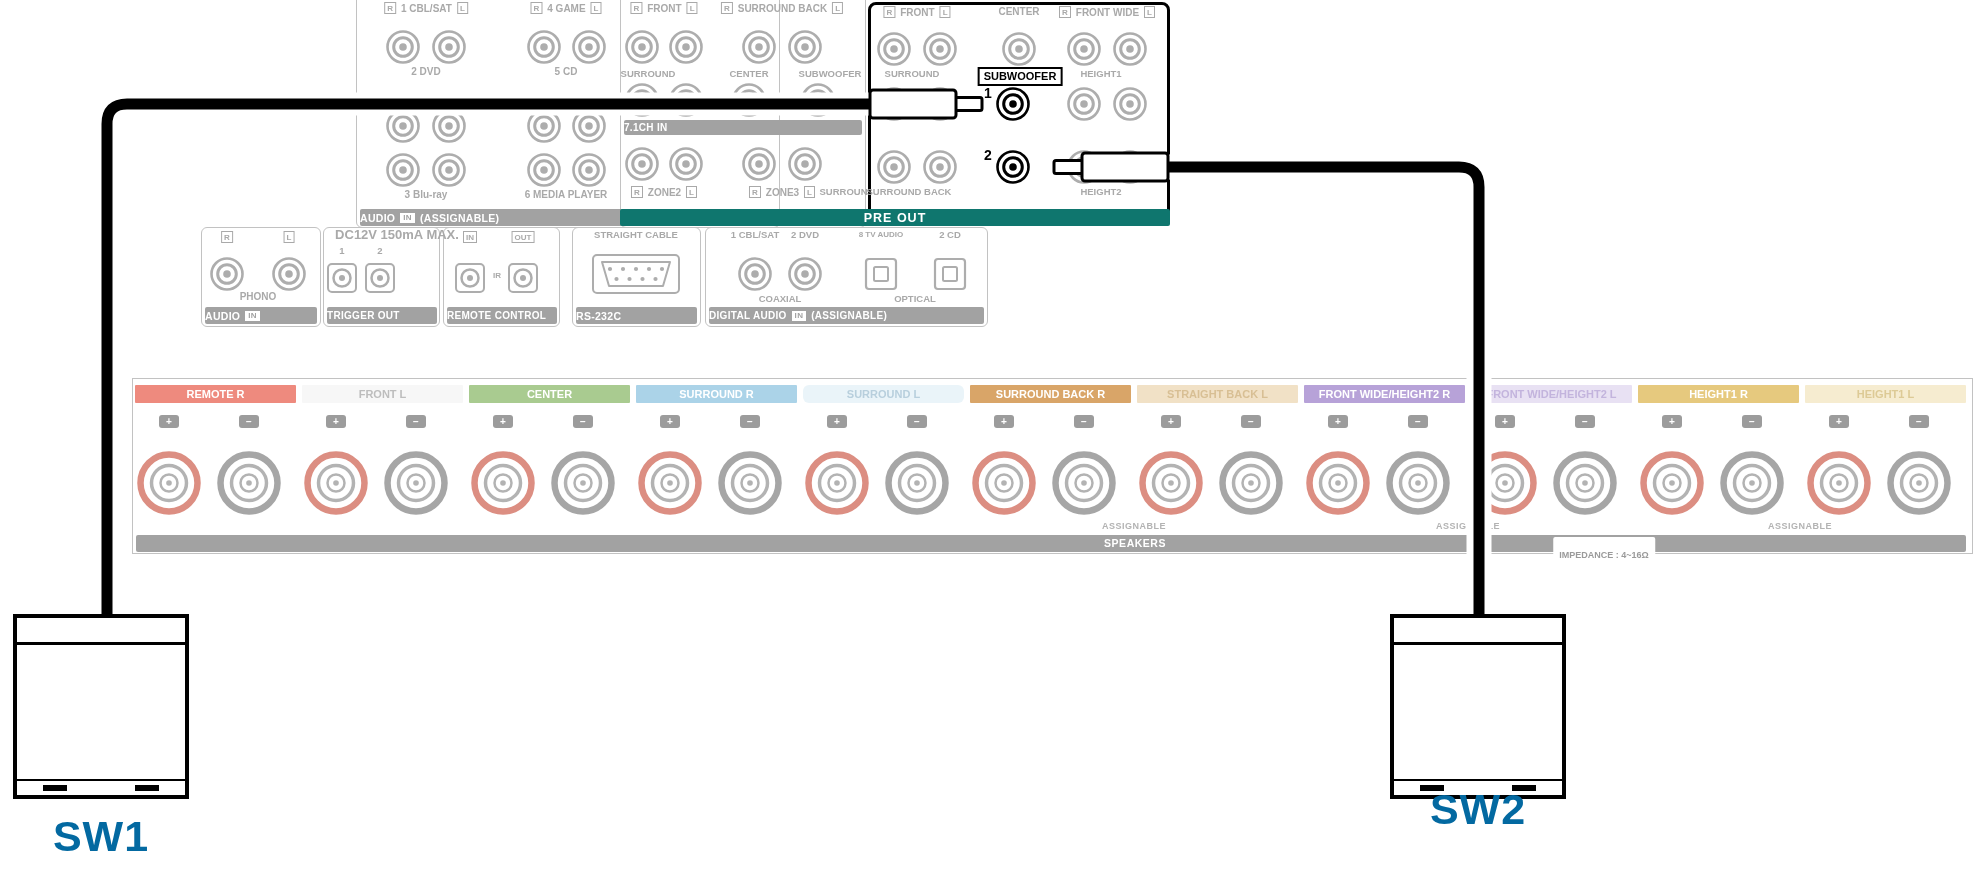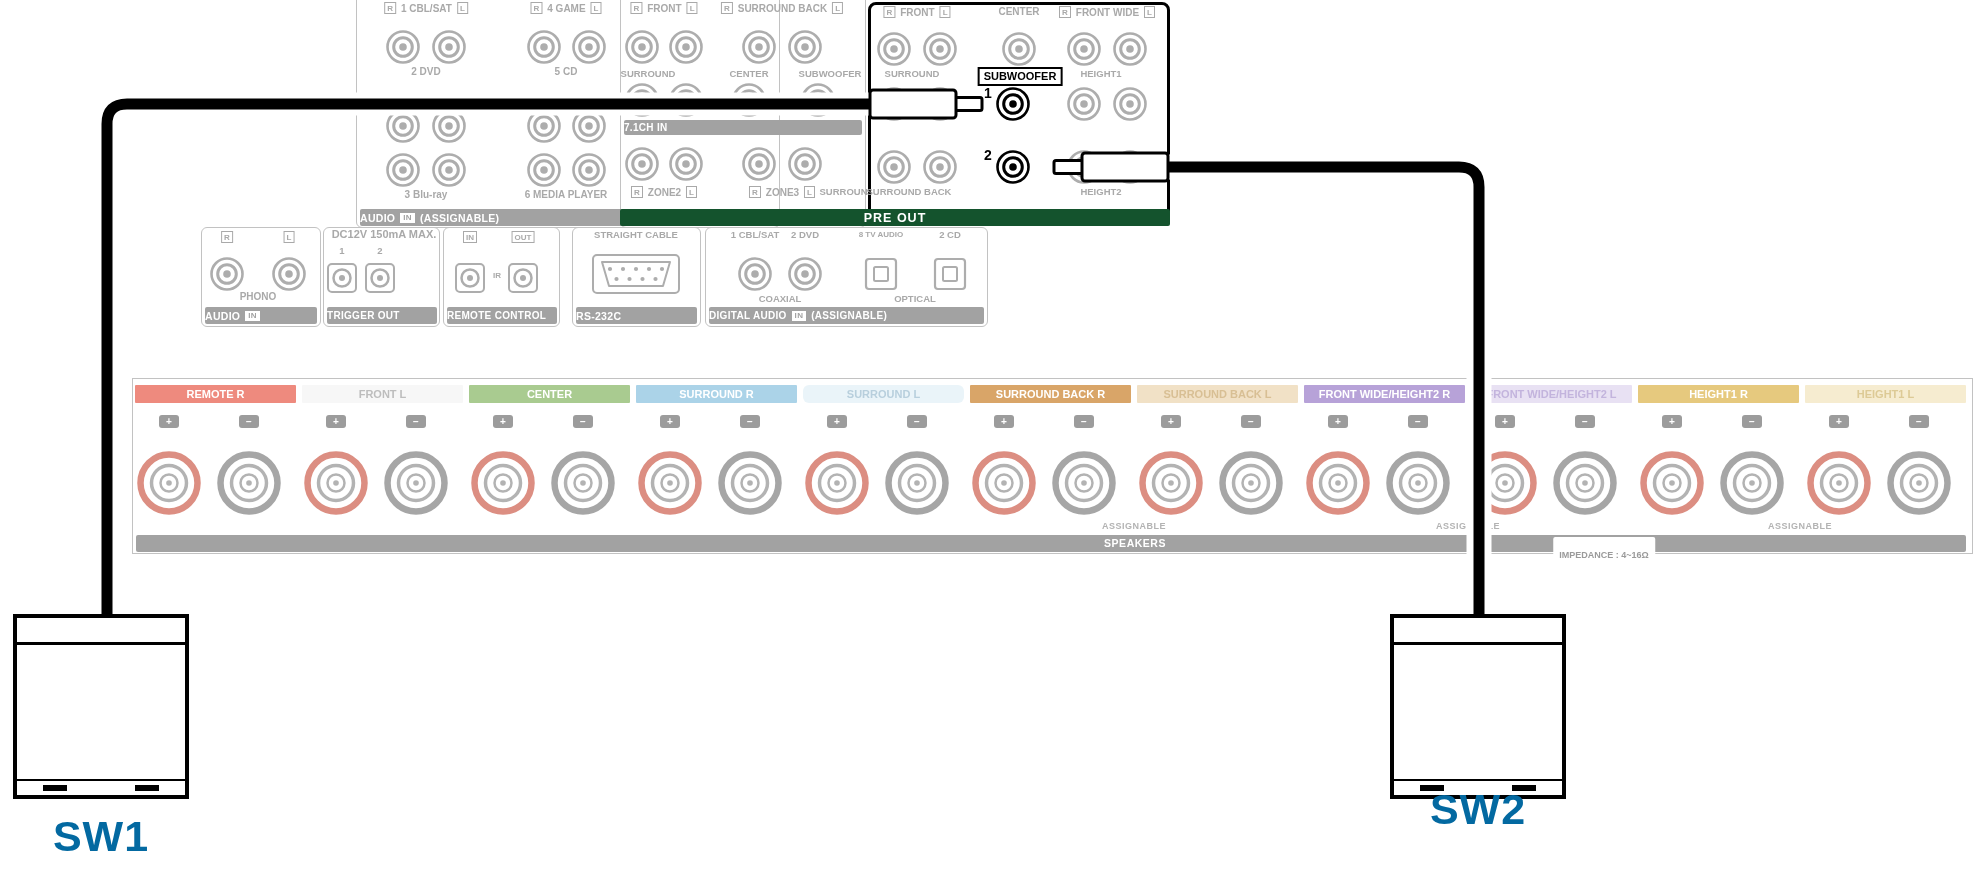--- a/index.html
+++ b/index.html
@@ -15,21 +15,21 @@
   .boxed{display:inline-block;border:1.2px solid #a9a9a9;font-size:8px;line-height:9px;
     padding:0.5px 2px;font-weight:bold}
 
   .gbar{position:absolute;background:#a2a2a2;border-radius:2px;color:#fff;font-weight:bold;
     font-size:10.5px;display:flex;align-items:center;gap:5px;
     letter-spacing:0.3px;white-space:nowrap}
   .inchip{background:#fff;color:#a2a2a2;font-size:8px;line-height:10px;padding:0 3px;font-weight:bold}
 
   #preout-box{position:absolute;left:868px;top:2px;width:302px;height:222px;background:#fff;
     border:3px solid #000;border-radius:8px}
-  #preout-bar{position:absolute;left:620px;top:209px;width:550px;height:17px;background:#14532d;
+  #preout-bar{position:absolute;left:620px;top:209px;width:550px;height:17px;background:#0f766e;
     color:#fff;font-weight:bold;font-size:12.5px;display:flex;align-items:center;
     justify-content:center;letter-spacing:1px;border-radius:2px}
   .subw-label{position:absolute;border:2px solid #000;color:#000;font-weight:bold;font-size:11px;
     line-height:13px;padding:1px 4px;background:#fff;transform:translateX(-50%);white-space:nowrap}
   .jacknum{position:absolute;color:#000;font-weight:bold;font-size:14px;transform:translateX(-50%)}
 
   #speaker-strip{position:absolute;left:132px;top:378px;width:1841px;height:176px;
     border:1.5px solid #c2c2c2;background:#fff}
   .chlabel{position:absolute;height:18px;font-weight:bold;font-size:11px;display:flex;
     align-items:center;justify-content:center;white-space:nowrap;overflow:hidden;border-radius:1px}
@@ -126,21 +126,21 @@
   <div class="glbl" style="left:227px;top:231px">
       <span class="boxed">R</span>
     </div>
   <div class="glbl" style="left:289px;top:231px">
       <span class="boxed">L</span>
     </div>
   <div class="glbl" style="left:258px;top:291px">
       <span>PHONO</span>
     </div>
 
-  <div class="glbl" style="left:384px;top:229px;font-size:11px">
+  <div class="glbl" style="left:397px;top:229px;font-size:13px">
       <span>DC12V 150mA MAX.</span>
     </div>
   <div class="glbl sm" style="left:342px;top:245px">
       <span>1</span>
     </div>
   <div class="glbl sm" style="left:380px;top:245px">
       <span>2</span>
     </div>
 
   <div class="glbl" style="left:470px;top:231px">
@@ -251,21 +251,21 @@
       <div class="chip" style="left: 583px; top: 415px;">−</div>
       <div class="chlabel" style="left: 636px; top: 385px; width: 161px; background: rgb(171, 211, 232); color: rgb(255, 255, 255);">SURROUND R</div>
       <div class="chip" style="left: 670px; top: 415px;">+</div>
       <div class="chip" style="left: 750px; top: 415px;">−</div>
       <div class="chlabel" style="left: 803px; top: 385px; width: 161px; background: rgb(234, 244, 249); color: rgb(184, 207, 221); border-radius: 6px;">SURROUND L</div>
       <div class="chip" style="left: 837px; top: 415px;">+</div>
       <div class="chip" style="left: 917px; top: 415px;">−</div>
       <div class="chlabel" style="left: 970px; top: 385px; width: 161px; background: rgb(217, 165, 104); color: rgb(255, 255, 255);">SURROUND BACK R</div>
       <div class="chip" style="left: 1004px; top: 415px;">+</div>
       <div class="chip" style="left: 1084px; top: 415px;">−</div>
-      <div class="chlabel" style="left: 1137px; top: 385px; width: 161px; background: rgb(241, 225, 198); color: rgb(216, 191, 148);">SURROUND BACK L</div>
+      <div class="chlabel" style="left: 1137px; top: 385px; width: 161px; background: rgb(241, 225, 198); color: rgb(216, 191, 148);">STRAIGHT BACK L</div>
       <div class="chip" style="left: 1171px; top: 415px;">+</div>
       <div class="chip" style="left: 1251px; top: 415px;">−</div>
       <div class="chlabel" style="left: 1304px; top: 385px; width: 161px; background: rgb(183, 162, 216); color: rgb(255, 255, 255);">FRONT WIDE/HEIGHT2 R</div>
       <div class="chip" style="left: 1338px; top: 415px;">+</div>
       <div class="chip" style="left: 1418px; top: 415px;">−</div>
       <div class="chlabel" style="left: 1471px; top: 385px; width: 161px; background: rgb(232, 225, 243); color: rgb(195, 180, 221);">FRONT WIDE/HEIGHT2 L</div>
       <div class="chip" style="left: 1505px; top: 415px;">+</div>
       <div class="chip" style="left: 1585px; top: 415px;">−</div>
       <div class="chlabel" style="left: 1638px; top: 385px; width: 161px; background: rgb(230, 201, 126); color: rgb(255, 255, 255);">HEIGHT1 R</div>
       <div class="chip" style="left: 1672px; top: 415px;">+</div>

